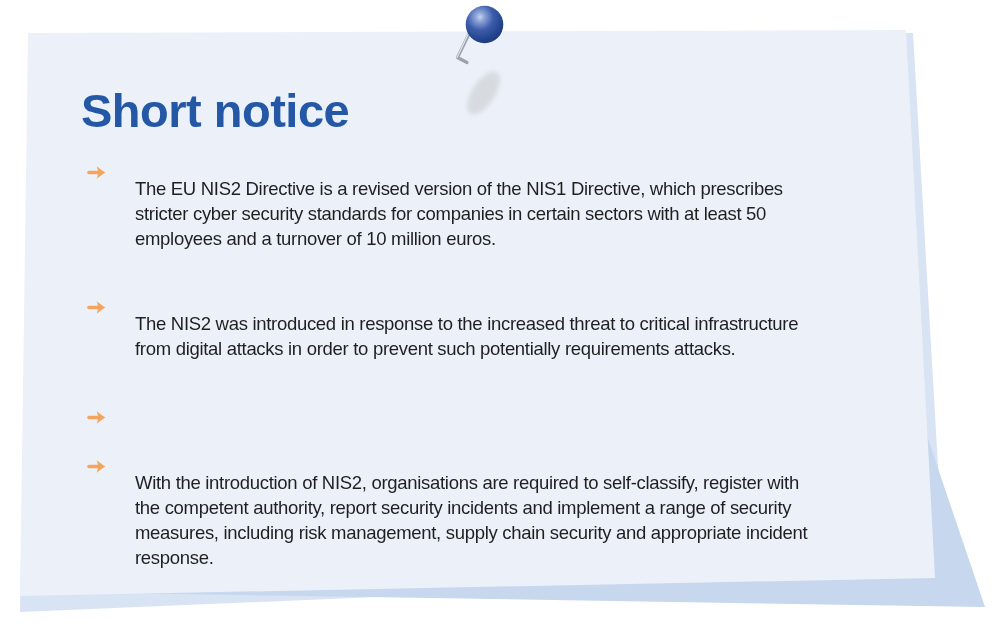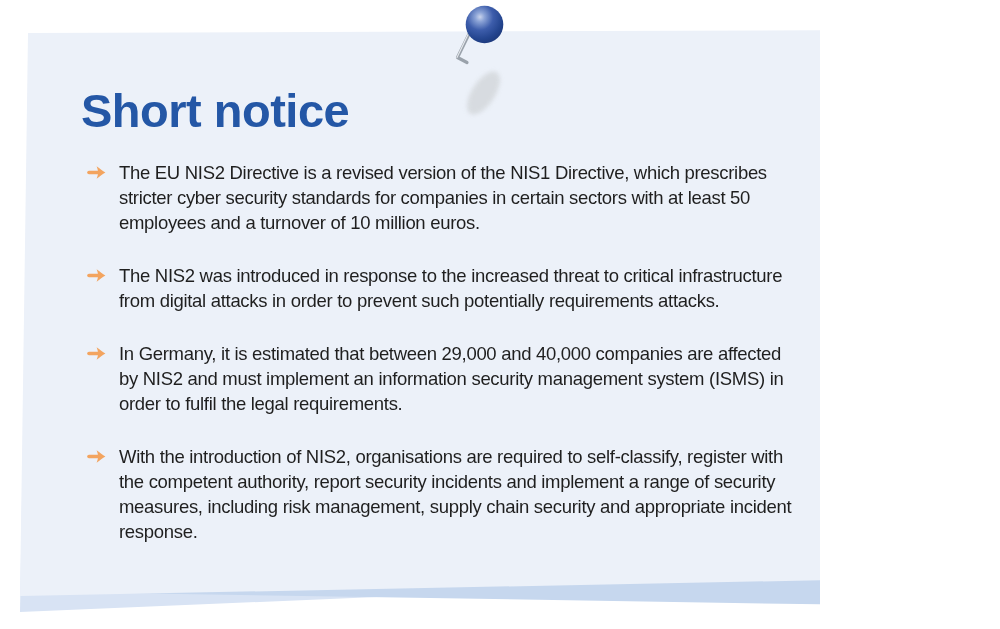--- a/index.html
+++ b/index.html
@@ -1,36 +1,36 @@
 <!DOCTYPE html>
 <html><head>
 <meta charset="utf-8">
 <style>
   html,body{margin:0;padding:0;background:#ffffff;}
   .canvas{
     position:relative;
-    width:820px;height:629px;
+    width:1000px;height:629px;
     overflow:hidden;
     background:#ffffff;
     font-family:"Liberation Sans","DejaVu Sans",sans-serif;
   }
   .paper-svg{position:absolute;left:0;top:0;z-index:1;}
   .content{position:absolute;left:0;top:0;width:1000px;height:629px;z-index:2;}
   .note-title{
     position:absolute;left:81px;top:84px;
     margin:0;
     font-size:47px;line-height:1.15;font-weight:600;
     letter-spacing:-0.5px;
     color:#2457a6;
   }
   .bullets{position:absolute;left:86px;top:160px;width:860px;}
   .bullet{display:flex;align-items:flex-start;margin:0 0 28px 0;}
   .bullet-icon{flex:0 0 auto;margin:4px 10px 0 0;}
   .bullet-text{
-    margin:0;
+    margin:16px;
     font-size:18.5px;line-height:25px;
     letter-spacing:-0.3px;
     color:#1f1f1f;
     white-space:pre;
   }
 </style>
 </head>
 <body>
 
 <div class="canvas">
@@ -85,23 +85,20 @@
         </svg>
         <p class="bullet-text">The NIS2 was introduced in response to the increased threat to critical infrastructure
 from digital attacks in order to prevent such potentially requirements attacks.</p>
       </div>
 
       <div class="bullet">
         <svg class="bullet-icon" width="23" height="17" viewBox="0 0 23 17">
           <path d="M3 8.5 L13 8.5" stroke="#f3a45f" stroke-width="3.6" stroke-linecap="round" fill="none"></path>
           <path d="M10.6 2.2 C14 4.8 16.6 6.8 19.4 8.5 C16.6 10.2 14 12.2 10.6 14.8 C11.6 12.5 12 10.4 12 8.5 C12 6.6 11.6 4.5 10.6 2.2 Z" fill="#f3a45f"></path>
         </svg>
-        <p class="bullet-text">In Germany, it is estimated that between 29,000 and 40,000 companies are affected
-by NIS2 and must implement an information security management system (ISMS) in
-order to fulfil the legal requirements.</p>
       </div>
 
       <div class="bullet">
         <svg class="bullet-icon" width="23" height="17" viewBox="0 0 23 17">
           <path d="M3 8.5 L13 8.5" stroke="#f3a45f" stroke-width="3.6" stroke-linecap="round" fill="none"></path>
           <path d="M10.6 2.2 C14 4.8 16.6 6.8 19.4 8.5 C16.6 10.2 14 12.2 10.6 14.8 C11.6 12.5 12 10.4 12 8.5 C12 6.6 11.6 4.5 10.6 2.2 Z" fill="#f3a45f"></path>
         </svg>
         <p class="bullet-text">With the introduction of NIS2, organisations are required to self-classify, register with
 the competent authority, report security incidents and implement a range of security
 measures, including risk management, supply chain security and appropriate incident

